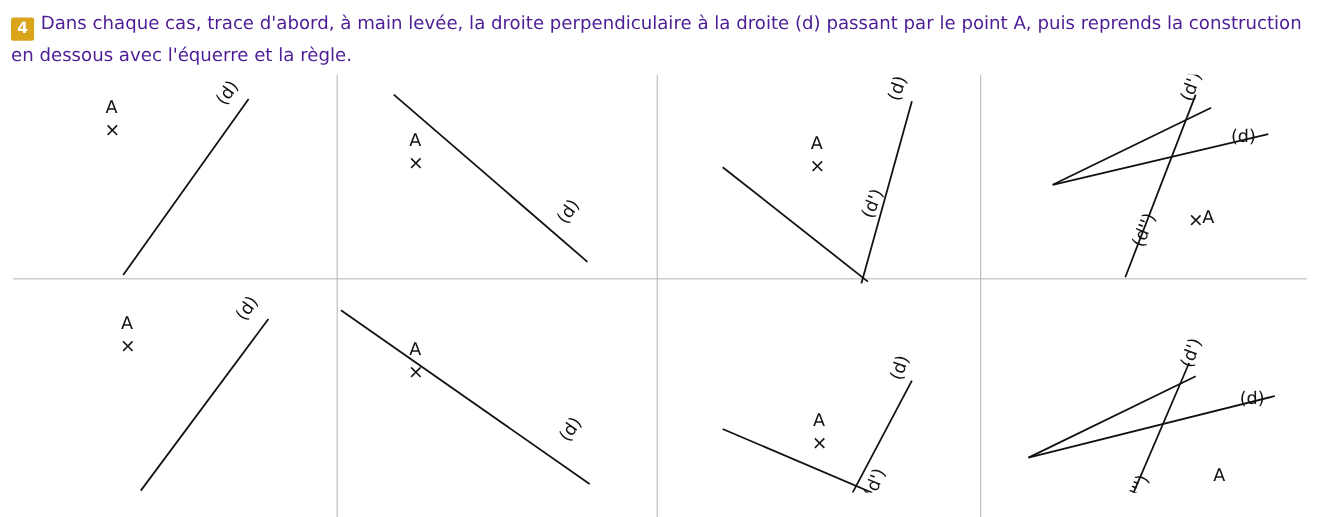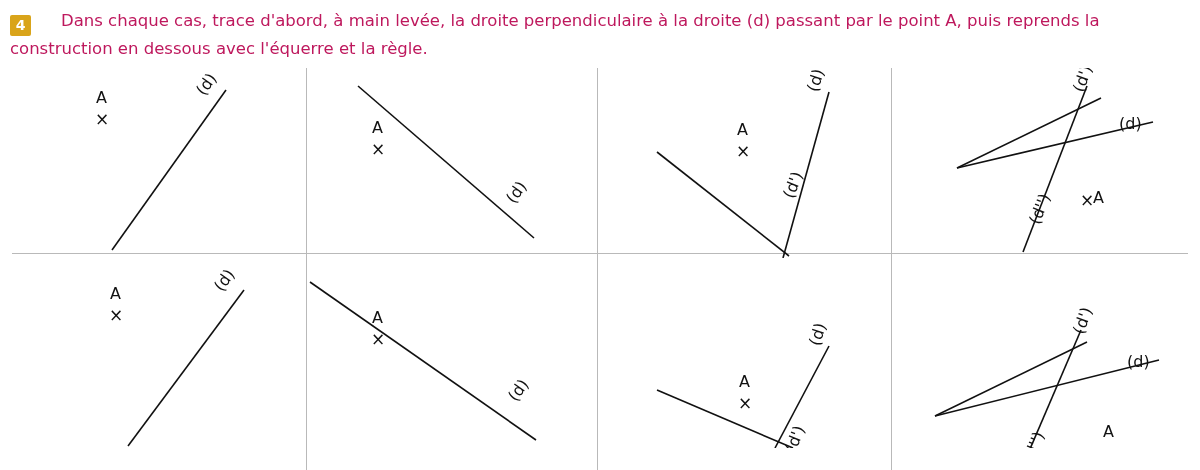--- a/index.html
+++ b/index.html
@@ -37,22 +37,21 @@
     font-weight: bold;
     font-family: "DejaVu Sans", sans-serif;
     border-radius: 2px;
     vertical-align: -4px;
     margin-right: 6px;
   }
   .instruction {
     display: inline;
     font-size: 16.5px;
     line-height: 25px;
-    color: #be185d;
-    margin-left: 24px;
+    color: #4c1d95;
   }
 
   
   .figure-grid {
     position: absolute;
     left: 0;
     top: 68px;
     width: 1200px;
     height: 402px;
   }

